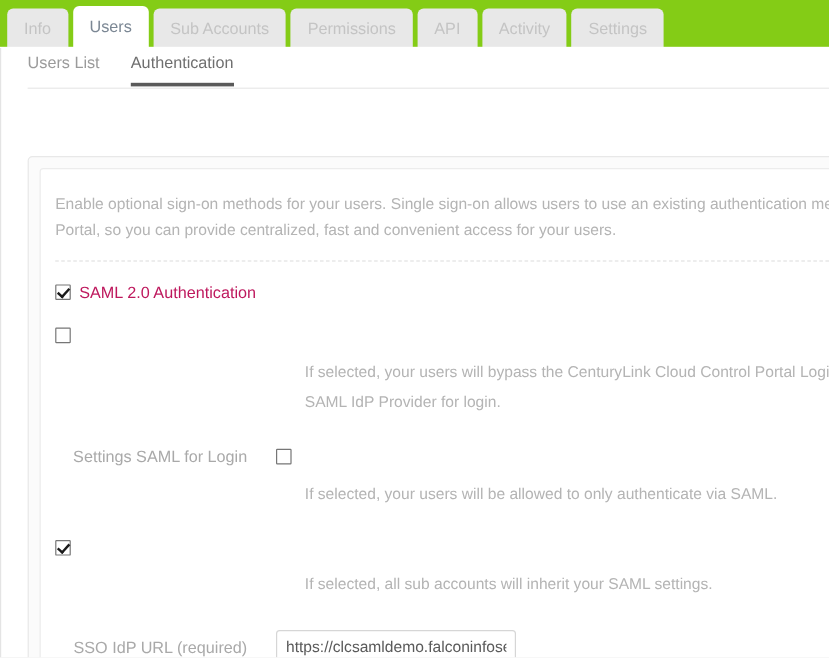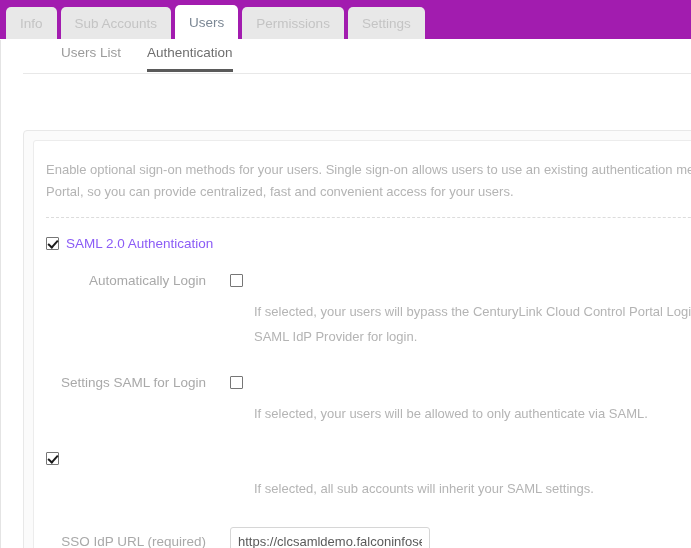--- a/index.html
+++ b/index.html
@@ -21,21 +21,21 @@
   }
 
   
   .tabstrip {
     position: relative;
     height: 40px;
     padding-left: 6px;
     box-sizing: border-box;
     display: flex;
     align-items: flex-end;
-    background: #a21caf;
+    background: #84cc16;
     z-index: 3;
   }
   .tabstrip::after {
     content: "";
     position: absolute;
     left: 0; right: 0; bottom: 0;
     height: 1px;
     background: #ffffff;
   }
   .tab {
@@ -61,21 +61,20 @@
   }
 
   
   .content {
     position: relative;
     background: #ffffff;
     height: 508px;
     box-sizing: border-box;
     border-left: 1px solid #e4e4e4;
     overflow: hidden;
-    padding-left: 38px;
   }
 
   
   .subnav {
     position: relative;
     height: 33px;
     padding-left: 22px;
     display: flex;
     align-items: center;
     box-sizing: border-box;
@@ -153,21 +152,21 @@
 
   
   .master-row {
     display: flex;
     align-items: center;
     margin-bottom: 22px;
   }
   .master-row .cb { margin-right: 7px; }
   .master-label {
     font-size: 13.5px;
-    color: #8b5cf6;
+    color: #be185d;
     white-space: nowrap;
   }
 
   
   .field {
     position: relative;
     margin-bottom: 26px;
   }
   .field-line {
     display: flex;
@@ -233,23 +232,25 @@
     outline: none;
   }
 </style>
 </head>
 <body>
 
 <div id="app">
 
   <div class="tabstrip">
     <div class="tab">Info</div>
+    <div class="tab active">Users</div>
     <div class="tab">Sub Accounts</div>
-    <div class="tab active">Users</div>
     <div class="tab">Permissions</div>
+    <div class="tab">API</div>
+    <div class="tab">Activity</div>
     <div class="tab">Settings</div>
   </div>
 
   <div class="content">
 
     <div class="subnav">
       <div class="subnav-item">Users List</div>
       <div class="subnav-item active">Authentication</div>
     </div>
     <div class="subnav-rule"></div>
@@ -264,21 +265,20 @@
 
         <div class="divider"></div>
 
         <div class="master-row">
           <span class="cb checked"></span>
           <span class="master-label">SAML 2.0 Authentication</span>
         </div>
 
         <div class="field">
           <div class="field-line">
-            <div class="field-label">Automatically Login</div>
             <span class="cb"></span>
           </div>
           <div class="help">
             <span>If selected, your users will bypass the CenturyLink Cloud Control Portal Login page and be automatically redirected to your</span>
             <span>SAML IdP Provider for login.</span>
           </div>
         </div>
 
         <div class="field">
           <div class="field-line">

